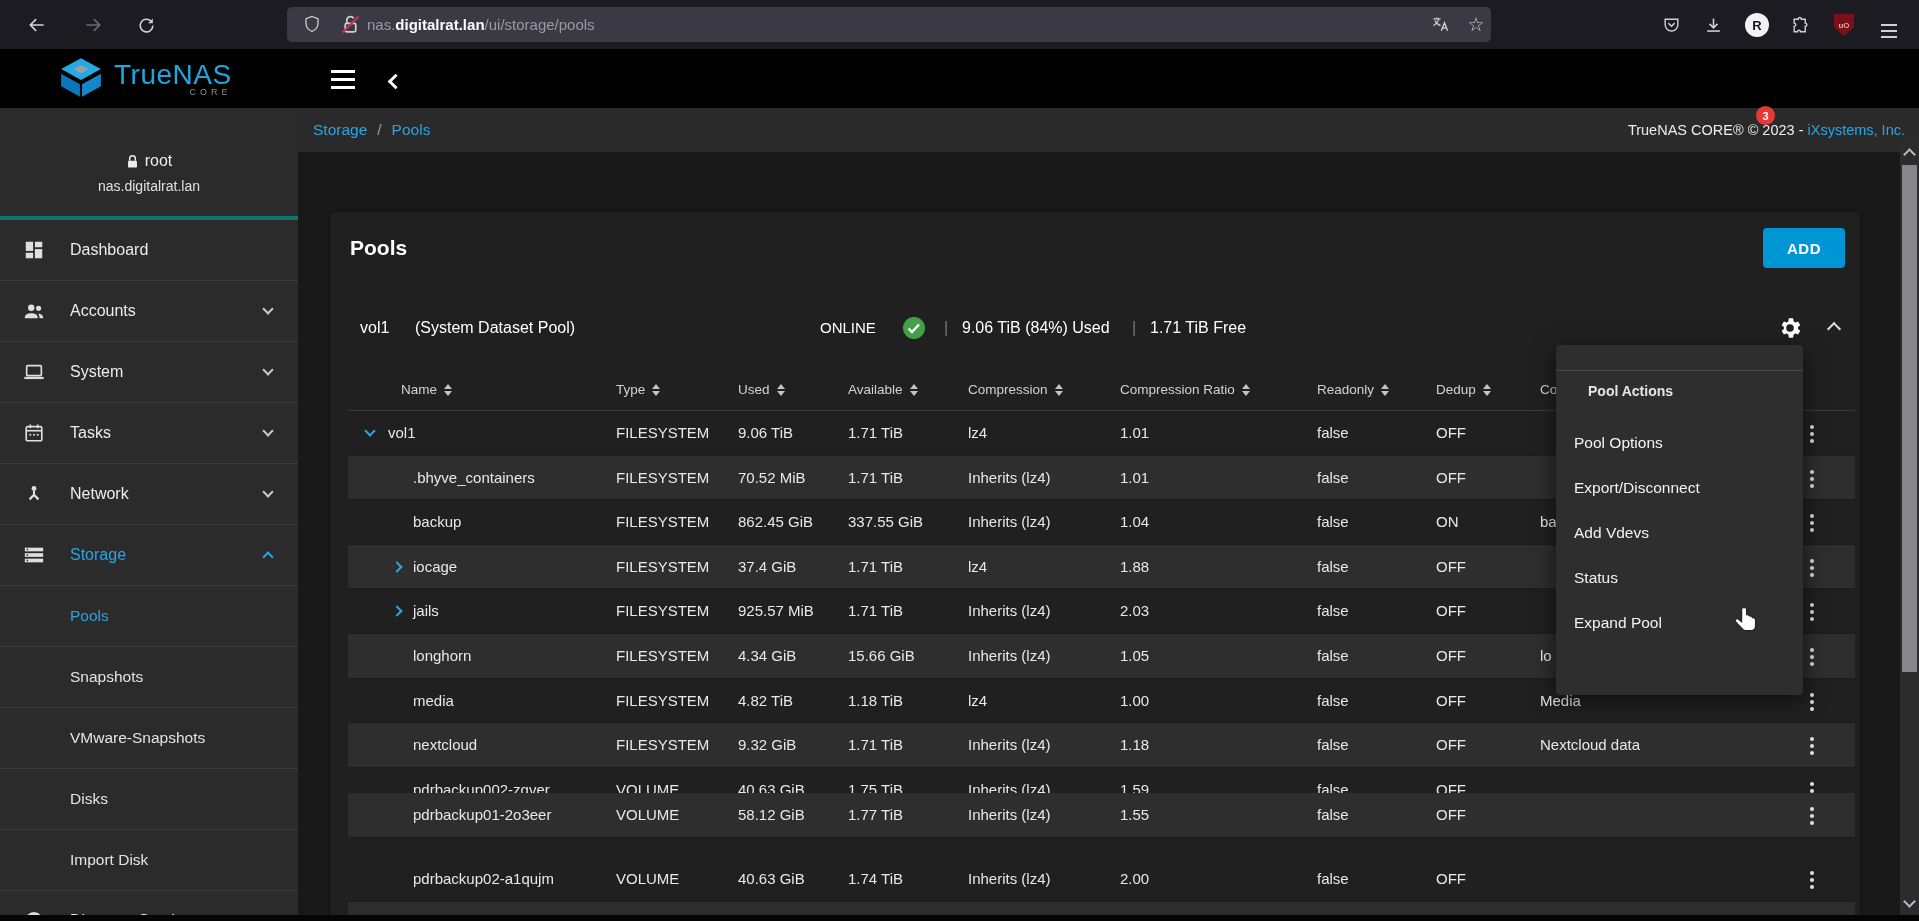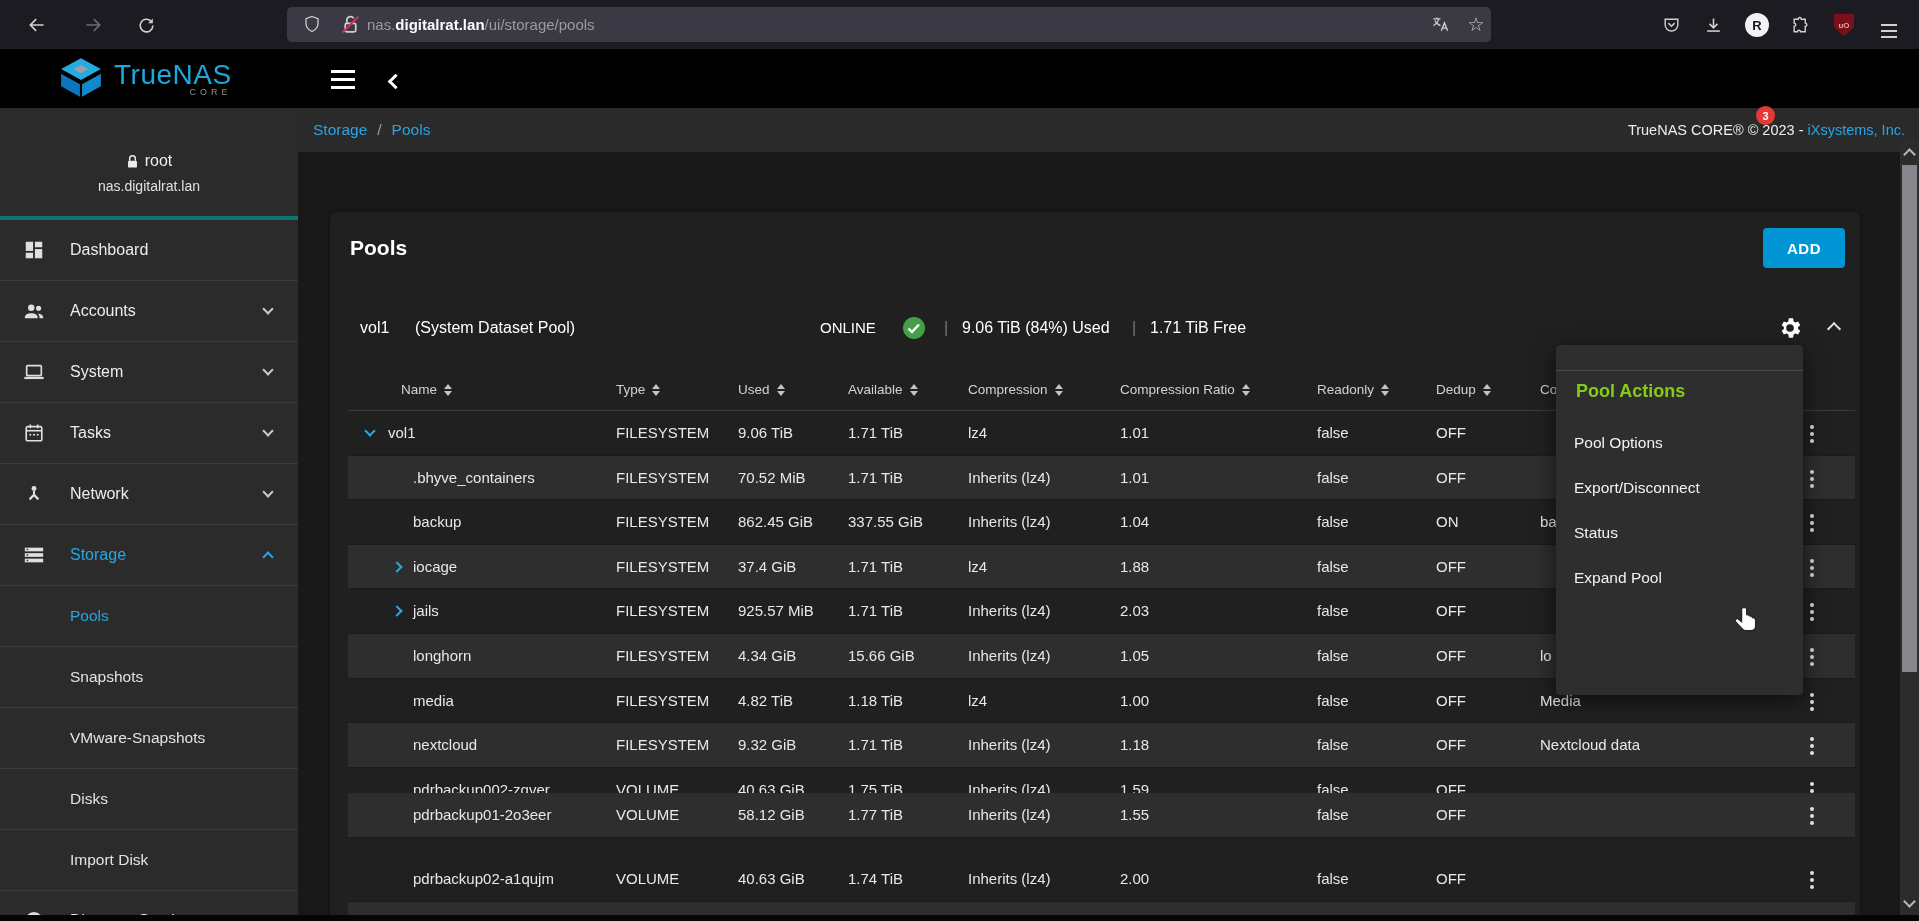--- a/index.html
+++ b/index.html
@@ -80,21 +80,21 @@
   .td { position:absolute; top:0; height:44.6px; line-height:44.6px; font-size:15px; color:#e8e8e8; white-space:nowrap; }
   .expander { position:absolute; top:18px; width:8px; height:8px; border-right:2px solid #29a5e4; border-bottom:2px solid #29a5e4; cursor:pointer; }
   .expander.open { transform:rotate(45deg); top:16px; }
   .expander.closed { transform:rotate(-45deg); }
   .kebab { position:absolute; left:1455px; top:9px; width:18px; height:28px; display:flex; flex-direction:column; align-items:center; justify-content:center; gap:3px; cursor:pointer; }
   .kebab i { display:block; width:4px; height:4px; border-radius:50%; background:#e0e0e0; }
 
   
   .menu { position:absolute; left:1556px; top:345px; width:247px; height:350px; background:#2e2e2e; border-radius:4px; box-shadow:0 5px 22px rgba(0,0,0,.6); z-index:20; }
   .menu-strip { height:26px; border-bottom:1px solid #4a4a4a; }
-  .menu-header { height:40px; line-height:40px; padding-left:20px; color:#84cc16; font-size:18px; font-weight:bold; }
+  .menu-header { height:40px; line-height:40px; padding-left:32px; color:#e5e5e5; font-size:14px; font-weight:bold; }
   .menu-items { margin-top:9px; }
   .menu-item { height:45px; line-height:45px; padding-left:18px; color:#f2f2f2; font-size:15.5px; cursor:pointer; }
 
   
   .sb-track { position:absolute; left:1900px; top:140px; width:19px; height:781px; background:#2c2c2c; }
   .sb-thumb { position:absolute; left:1902px; top:165px; width:15px; height:507px; background:#87868c; cursor:pointer; z-index:21; }
   .sb-arrow { position:absolute; left:1905px; width:9px; height:9px; border-right:2px solid #b9b8bf; border-bottom:2px solid #b9b8bf; cursor:pointer; z-index:21; }
   .sb-up { top:150px; transform:rotate(-135deg); }
   .sb-down { top:897px; transform:rotate(45deg); }
 
@@ -636,20 +636,21 @@
         <div class="trow stripe" style="top: 490.6px;"></div>
       </div>
   </div>
 
   <div class="menu">
     <div class="menu-strip"></div>
     <div class="menu-header">Pool Actions</div>
     <div class="menu-items" id="menu-items">
         <div class="menu-item">Pool Options</div>
         <div class="menu-item">Export/Disconnect</div>
+        <div class="menu-item">Add Vdevs</div>
         <div class="menu-item">Status</div>
         <div class="menu-item">Expand Pool</div>
       </div>
   </div>
 
   <div class="sb-track"></div>
   <div class="sb-arrow sb-up"></div>
   <div class="sb-thumb"></div>
   <div class="sb-arrow sb-down"></div>
 

